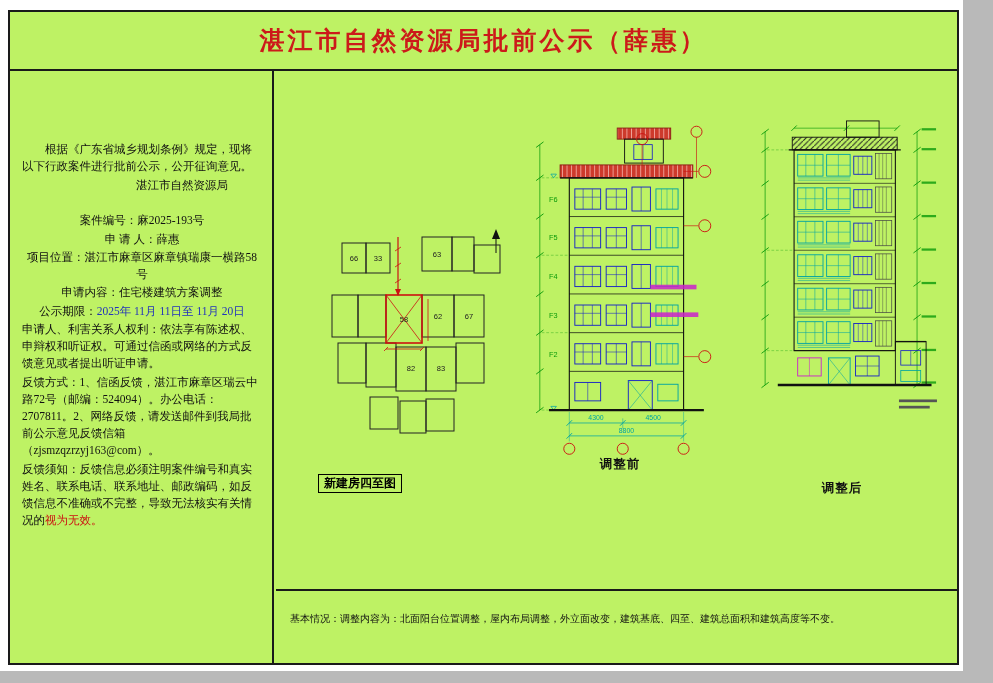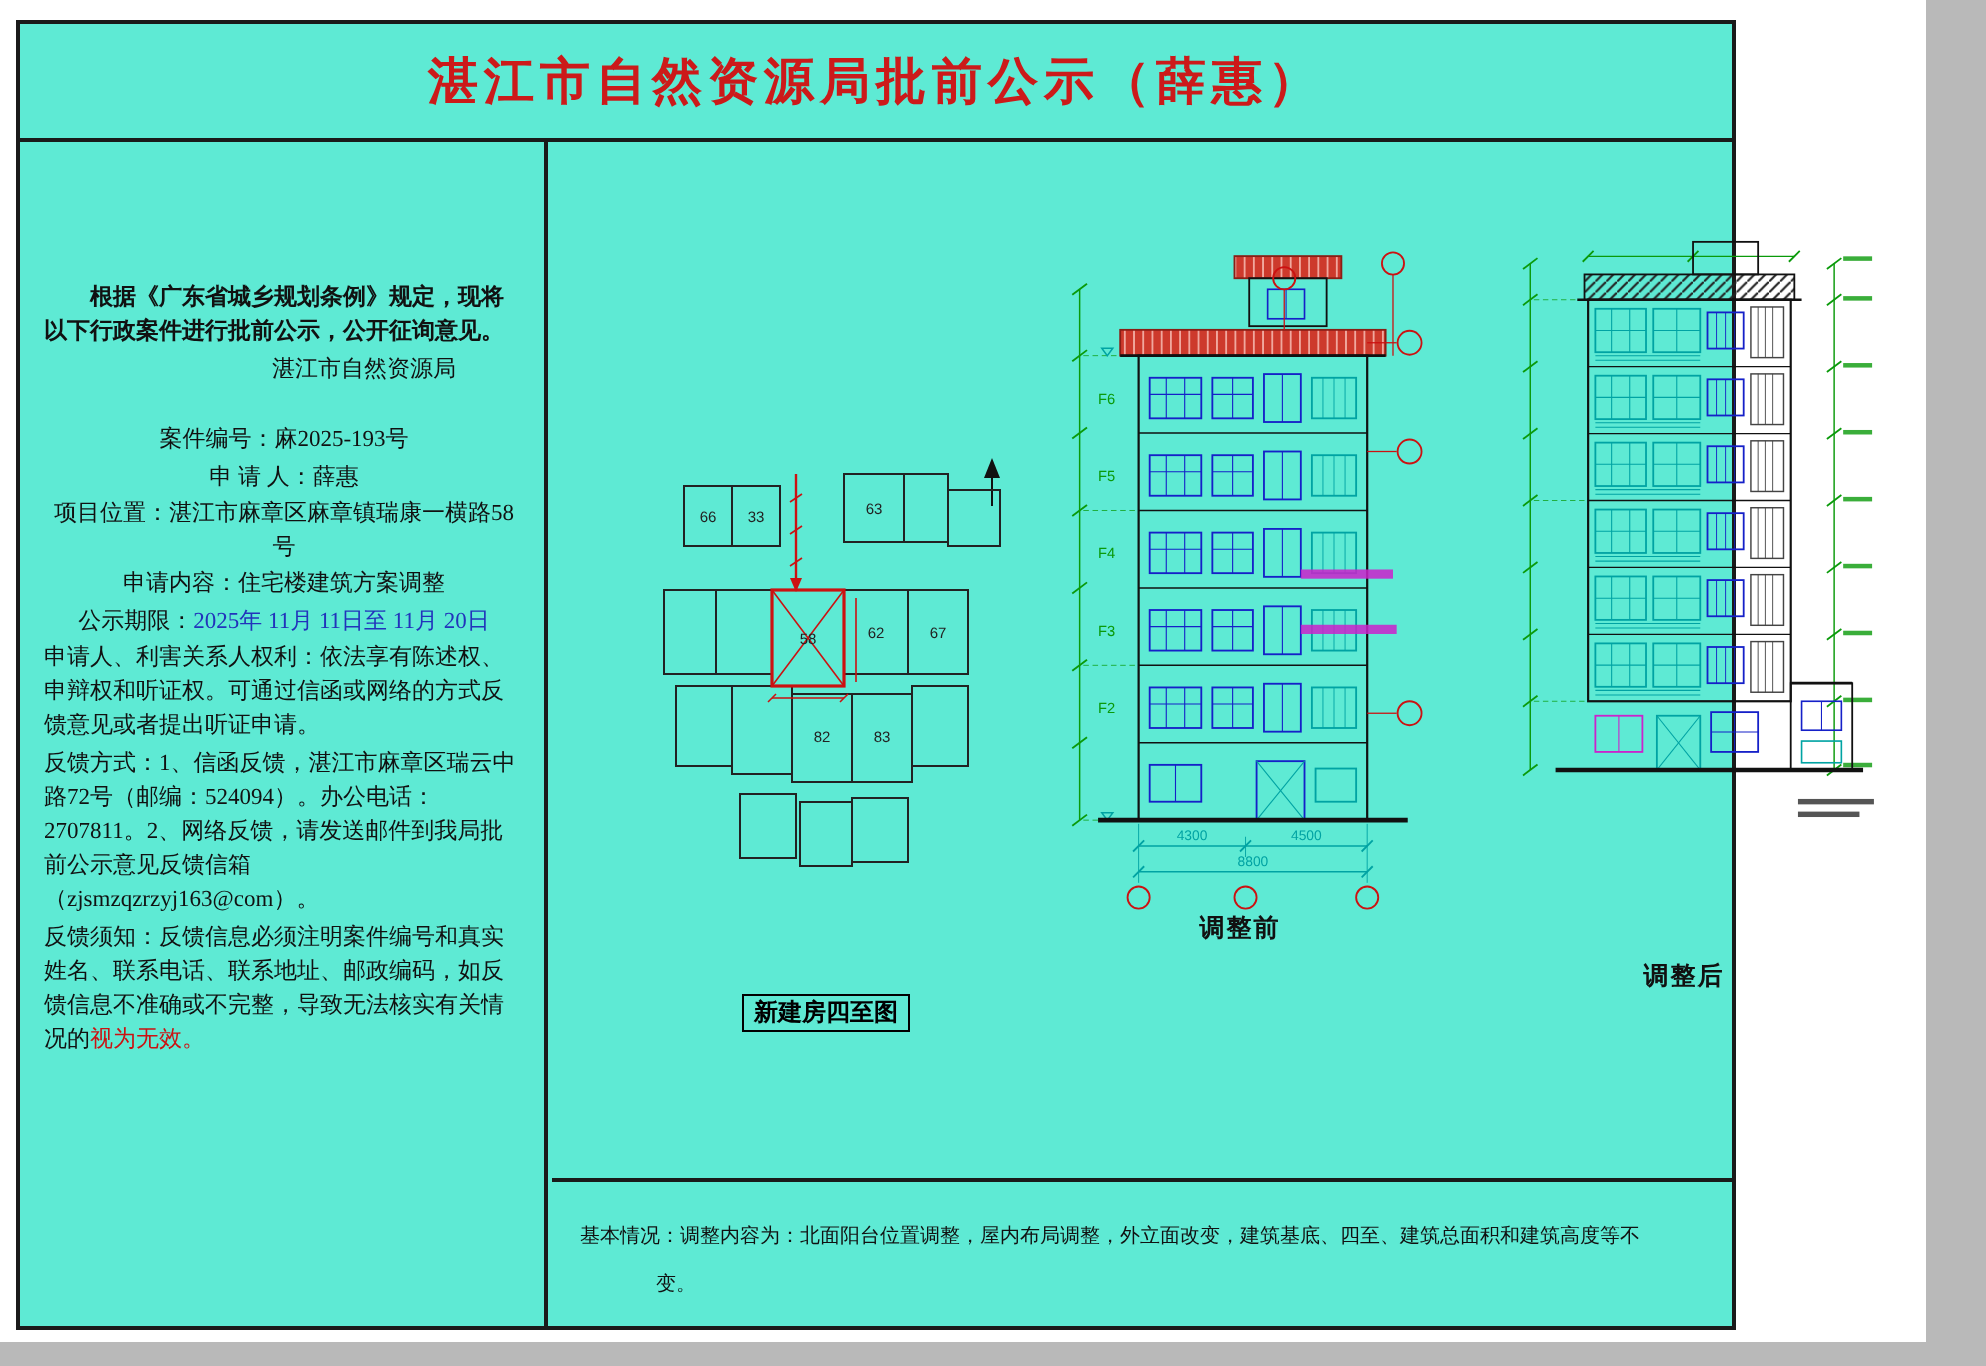--- a/index.html
+++ b/index.html
@@ -1,25 +1,25 @@
 <!DOCTYPE html>
 <html><head>
 <meta charset="utf-8">
 <style>
   html,body{margin:0;padding:0;}
   body{font-family:"Liberation Serif","DejaVu Serif",serif;}
   .canvas{position:relative;width:993px;height:683px;background:#b9b9b9;overflow:hidden;}
   .paper{position:absolute;left:0;top:0;width:963px;height:671px;background:#ffffff;}
-  .frame{position:absolute;left:8px;top:10px;width:860px;height:655px;border:2px solid #1a1a1a;box-sizing:border-box;background:#5eead4;}
+  .frame{position:absolute;left:8px;top:10px;width:951px;height:655px;border:2px solid #1a1a1a;box-sizing:border-box;background:#bef264;}
   .title-row{position:absolute;left:0;right:0;top:0;height:57px;border-bottom:2px solid #1a1a1a;display:flex;align-items:center;justify-content:center;}
   .doc-title{color:#cc1a1a;font-size:25px;font-weight:700;letter-spacing:3px;}
   .left-col{position:absolute;left:0;top:59px;bottom:0;width:264px;border-right:2px solid #1a1a1a;box-sizing:border-box;
             padding:70px 10px 0 12px;font-size:11.5px;line-height:17px;color:#111;}
   .left-col p{margin:0 0 2px 0;}
-  .indent{text-indent:2em;font-weight:bold;}
+  .indent{text-indent:2em;}
   .signature{text-align:right;padding-right:34px;margin-top:2px;}
   .info-block{margin-top:18px;}
   .info-line{margin:0;line-height:16.5px;text-align:center;}
   .para{margin-top:10px;}
   .blue{color:#2233bb;}
   .red{color:#cc1111;}
   .right-region{position:absolute;left:266px;top:59px;right:0;bottom:0;}
   .drawings{position:absolute;left:0;right:0;top:0;height:518px;border-bottom:2px solid #1a1a1a;}
   .footer{position:absolute;left:0;right:0;top:520px;bottom:0;padding:16px 30px 0 52px;text-indent:-38px;
           font-size:10px;line-height:24px;color:#111;}
@@ -106,21 +106,21 @@
               <text x="36" y="40">66</text>
               <text x="60" y="40">33</text>
               <text x="119" y="36">63</text>
               <text x="86" y="101">58</text>
               <text x="120" y="98">62</text>
               <text x="151" y="98">67</text>
               <text x="93" y="150">82</text>
               <text x="123" y="150">83</text>
             </g>
           </svg>
-          <div class="abs" style="left:42px;top:402px;width:190px;text-align:center;margin-top:24px;">
+          <div class="abs" style="left:42px;top:402px;width:190px;text-align:left;">
             <span class="boxed">新建房四至图</span>
           </div>
 
           <svg class="abs" style="left:238px;top:46px;" width="212" height="341" viewBox="0 0 230 370">
             <defs>
               <pattern id="roofA" width="5" height="14" patternUnits="userSpaceOnUse">
                 <rect width="5" height="14" fill="#cd3a2c"></rect>
                 <line x1="2.5" y1="0" x2="2.5" y2="14" stroke="#f0a89e" stroke-width="1"></line>
               </pattern>
               <g id="bf-floor">

